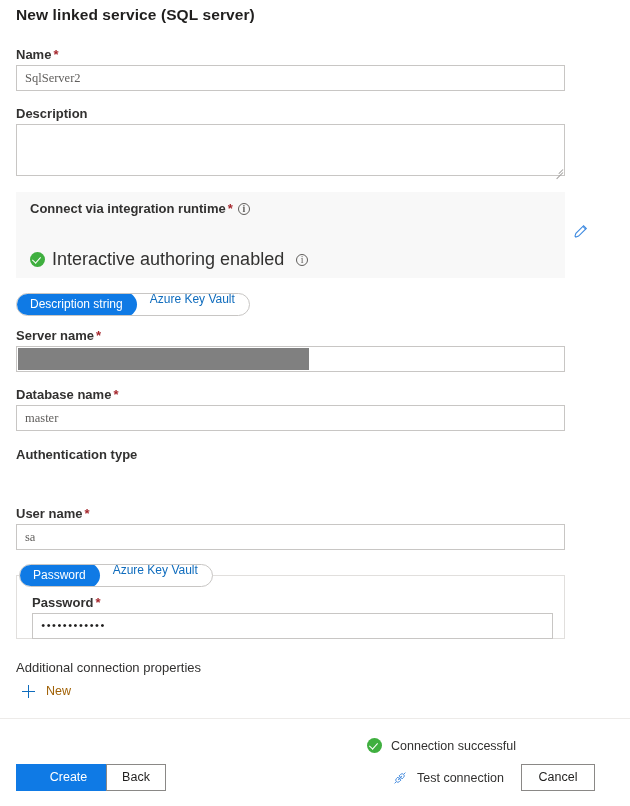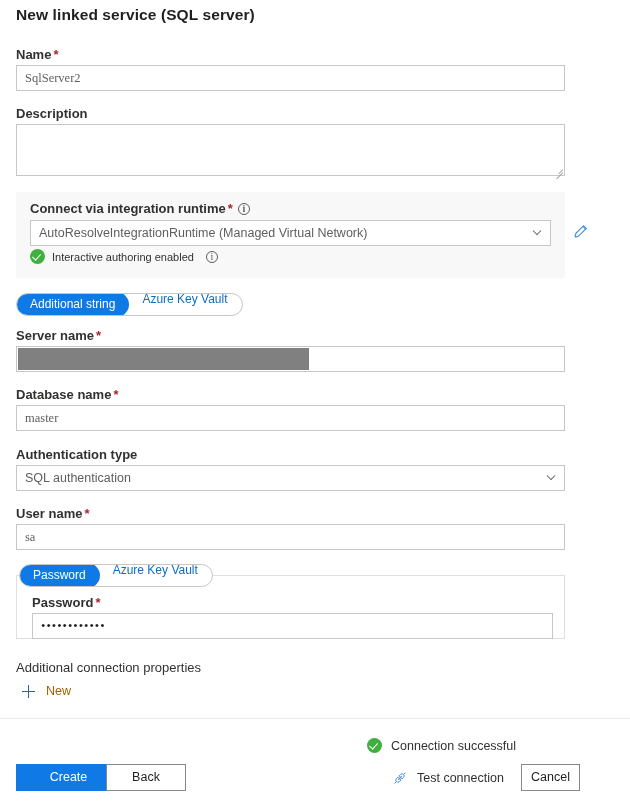--- a/index.html
+++ b/index.html
@@ -125,21 +125,21 @@
     width: 18px; height: 18px;
     cursor: pointer;
   }
 
   .ir-status {
     position: absolute;
     left: 30px; top: 249px;
     display: flex;
     align-items: center;
     gap: 7px;
-    font-size: 11px;
+    font-size: 18px;
     color: #323130;
   }
   .check-circle {
     width: 15px; height: 15px;
     border-radius: 50%;
     background: #3faf3f;
     position: relative;
     flex: 0 0 auto;
   }
   .check-circle::after {
@@ -295,22 +295,22 @@
     background: #fff;
     color: #201f1e;
     padding: 0;
   }
   .btn-primary {
     background: #0f7ae5;
     border-color: #0f7ae5;
     color: #ffffff;
   }
   .btn-create { left: 16px; top: 764px; width: 105px; }
-  .btn-back   { left: 106px; top: 764px; width: 80px; }
-  .btn-cancel { left: 521px; top: 764px; width: 59px; }
+  .btn-back   { left: 106px; top: 764px; width: 60px; }
+  .btn-cancel { left: 521px; top: 764px; width: 74px; }
 
   .test-conn {
     position: absolute;
     left: 392px; top: 764px;
     height: 27px;
     display: flex; align-items: center; gap: 9px;
     font-size: 12.5px; color: #323130;
     cursor: pointer;
   }
 </style>
@@ -332,66 +332,50 @@
   <textarea class="desc-box" style=""></textarea>
   <div class="resize-grip">
       <i></i>
       <i></i>
     </div>
 
   <div class="ir-panel"></div>
   <div class="field-label ir-label">
     <span>Connect via integration runtime</span><span class="req">*</span><span class="info-icon"></span>
   </div>
-  <div class="ir-select-wrap">
-    <div class="sel">
-      <span>AutoResolveIntegrationRuntime (Managed Virtual Network)</span>
-      <span class="chev">
-          <i></i>
-          <i></i>
-        </span>
-    </div>
-  </div>
   <div class="pencil-btn">
     <svg width="18" height="18" viewBox="0 0 18 18">
       <path d="M3 14.2 L3.9 11.4 L11.6 3.7 L14.3 6.4 L6.6 14.1 L3.8 15 Z" fill="none" stroke="#3e8ae0" stroke-width="1.1"></path>
       <path d="M10.9 4.4 L13.6 7.1" fill="none" stroke="#3e8ae0" stroke-width="1.1"></path>
     </svg>
   </div>
   <div class="ir-status">
     <span class="check-circle"></span>
     <span>Interactive authoring enabled</span>
     <span class="info-icon"></span>
   </div>
 
   <div class="pill-group pill-conn">
-    <div class="pill active">Additional string</div>
+    <div class="pill active">Description string</div>
     <div class="pill">Azure Key Vault</div>
   </div>
 
   <div class="field-label srv-label">
     <span>Server name</span><span class="req">*</span>
   </div>
   <input class="txt-input srv-input" type="text" value="" style="">
   <div class="redaction"></div>
 
   <div class="field-label db-label">
     <span>Database name</span><span class="req">*</span>
   </div>
   <input class="txt-input db-input" type="text" value="master" style="">
 
   <div class="field-label auth-label">
     <span>Authentication type</span>
-  </div>
-  <div class="sel auth-sel">
-    <span>SQL authentication</span>
-    <span class="chev">
-        <i></i>
-        <i></i>
-      </span>
   </div>
 
   <div class="field-label user-label">
     <span>User name</span><span class="req">*</span>
   </div>
   <input class="txt-input user-input" type="text" value="sa" style="">
 
   <div class="pwd-panel"></div>
   <div class="pill-group pill-pwd">
     <div class="pill active">Password</div>

